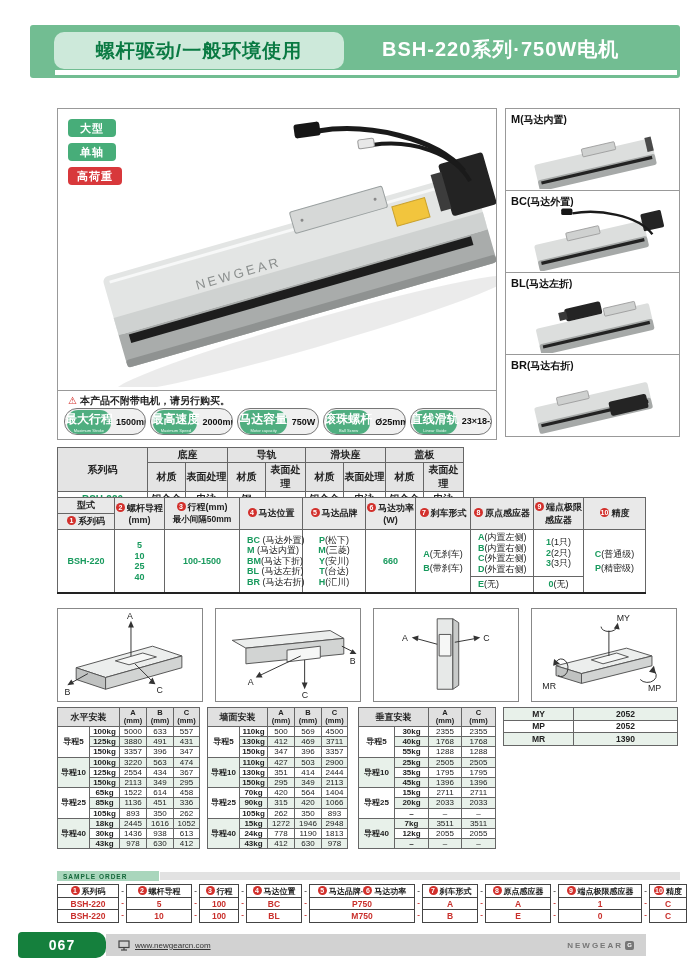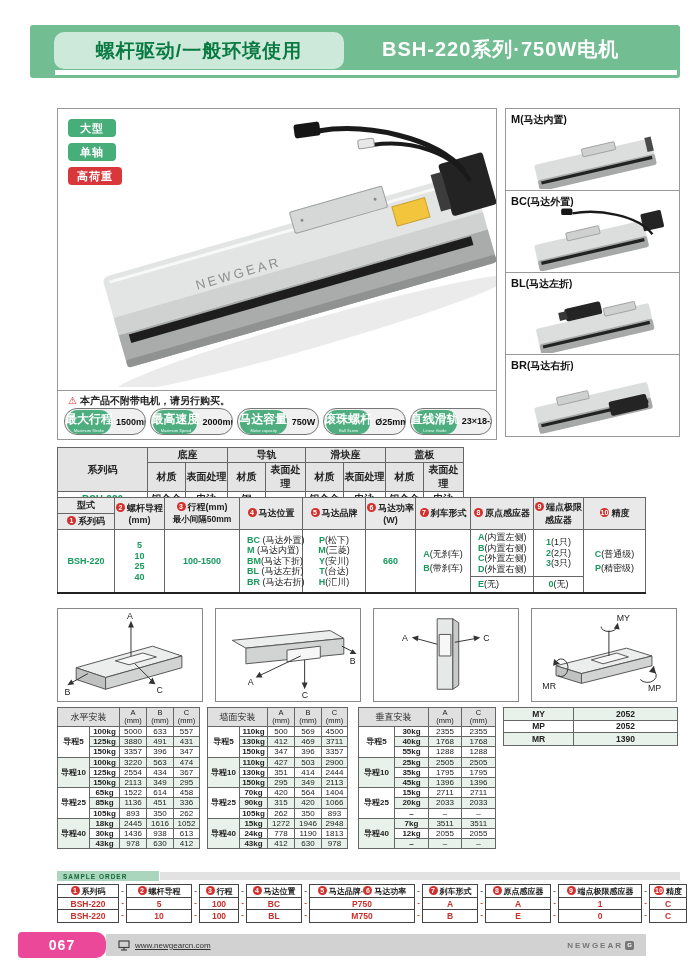--- a/index.html
+++ b/index.html
@@ -68,21 +68,21 @@
   td.gappy .opt { margin:4px 0; }
 
   
   .sec-title { font-size:12px; font-weight:bold; color:#189a5d; letter-spacing:1px;margin-top:48px; }
   .diagrams { left:57px; top:608px; width:620px; display:flex; gap:12px; }
   .dia { width:146px; height:94px; border:1px solid #888; background:#fff; }
   .dia text { font-size:9px; fill:#222; font-family:"Liberation Sans",sans-serif; }
 
   
   .mt { position:absolute; font-size:8px; }
-  .mt th { background:#e0e0e0; font-size:7.5px; line-height:8px; height:19px; padding:0; font-weight:normal; }
+  .mt th { background:#e0e0e0; font-size:7.5px; line-height:8px; height:19px; padding:0; font-weight:bold; }
   .mt th.mtt { font-size:9px; }
   .mt td { height:10.2px; padding:0; background:#fff; }
   .mt td.lead, .mt td.kg { font-weight:bold; }
   .mt tbody tr:nth-child(even) td { background:#e8f1ea; }
   .mv { position:absolute; left:503px; top:707px; width:174px; font-size:8.5px; }
   .mv td { height:12.5px; padding:0; background:#fff; font-weight:bold; }
   .mv tr:nth-child(odd) td { background:#e8f1ea; }
 
   
   .sample-badge { left:57px; top:871px; width:102px; height:10px; background:#a9d6bc; color:#14673a;
@@ -91,21 +91,21 @@
   .so { left:57px; top:884px; display:flex; align-items:stretch; }
   .so-col { border:1px solid #444; background:#fff; }
   .so-h { height:13px; line-height:13px; font-size:8px; font-weight:bold; text-align:center; border-bottom:1px solid #444; white-space:nowrap; overflow:hidden; }
   .so-v { height:12px; line-height:12px; font-size:8.5px; font-weight:bold; color:#c9302c; text-align:center; border-bottom:1px solid #444; }
   .so-v:last-child { border-bottom:none; }
   .so-dash { width:7px; display:flex; flex-direction:column; color:#c9302c; font-size:8px; font-weight:bold; text-align:center; }
   .so-dash span { height:12px; line-height:12px; }
   .so-dash span:first-child { height:13px; line-height:13px; color:#555; }
 
   
-  .page-num { left:18px; top:932px; width:88px; height:26px; background:#ec4899; color:#fff;
+  .page-num { left:18px; top:932px; width:88px; height:26px; background:#15803d; color:#fff;
               font-size:14px; font-weight:bold; display:flex; align-items:center; justify-content:center;
               border-radius:4px 10px 10px 4px; letter-spacing:1px; }
   .footer-bar { left:106px; top:934px; width:540px; height:22px; background:#d2d2d2;
                 display:flex; align-items:center; padding:0 12px; }
   .site { font-size:8px; color:#333; text-decoration:underline; margin-left:5px; }
   .brand { margin-left:auto; display:flex; align-items:center; gap:2px; }
   .brand-text { font-size:8px; font-weight:bold; color:#777; letter-spacing:2px; }
   .brand-mark { width:9px; height:9px; background:#777; color:#fff; font-size:6px; line-height:9px;
                 text-align:center; border-radius:2px; font-weight:bold; }
 </style>

